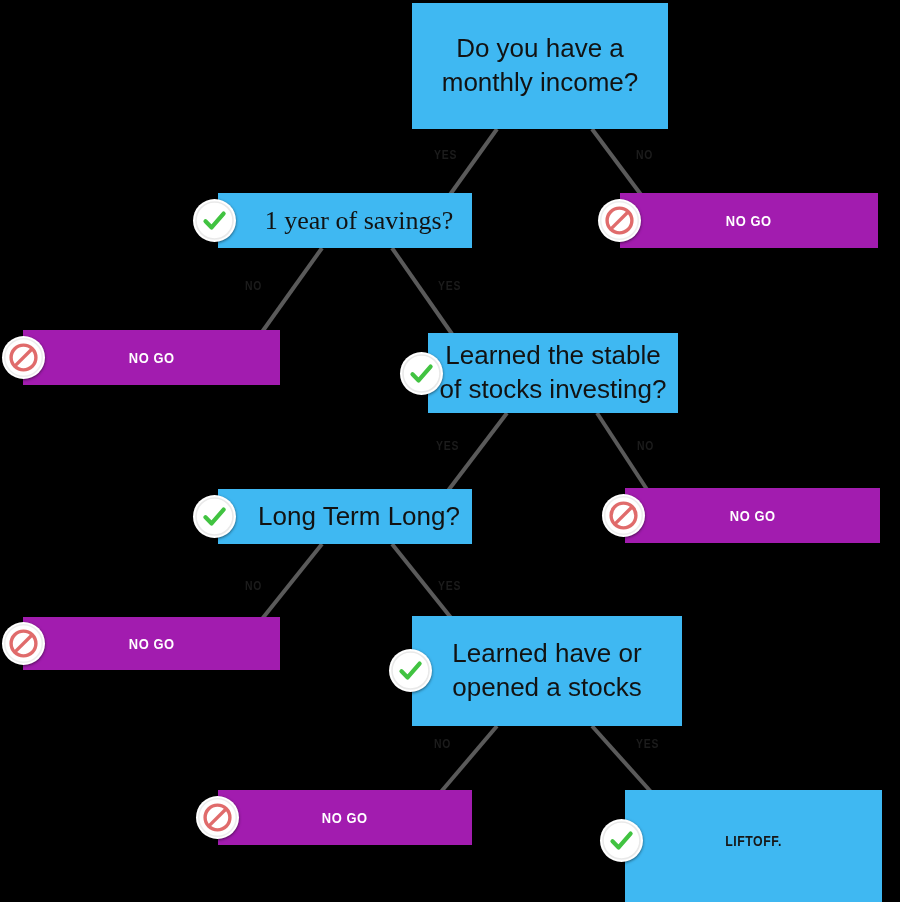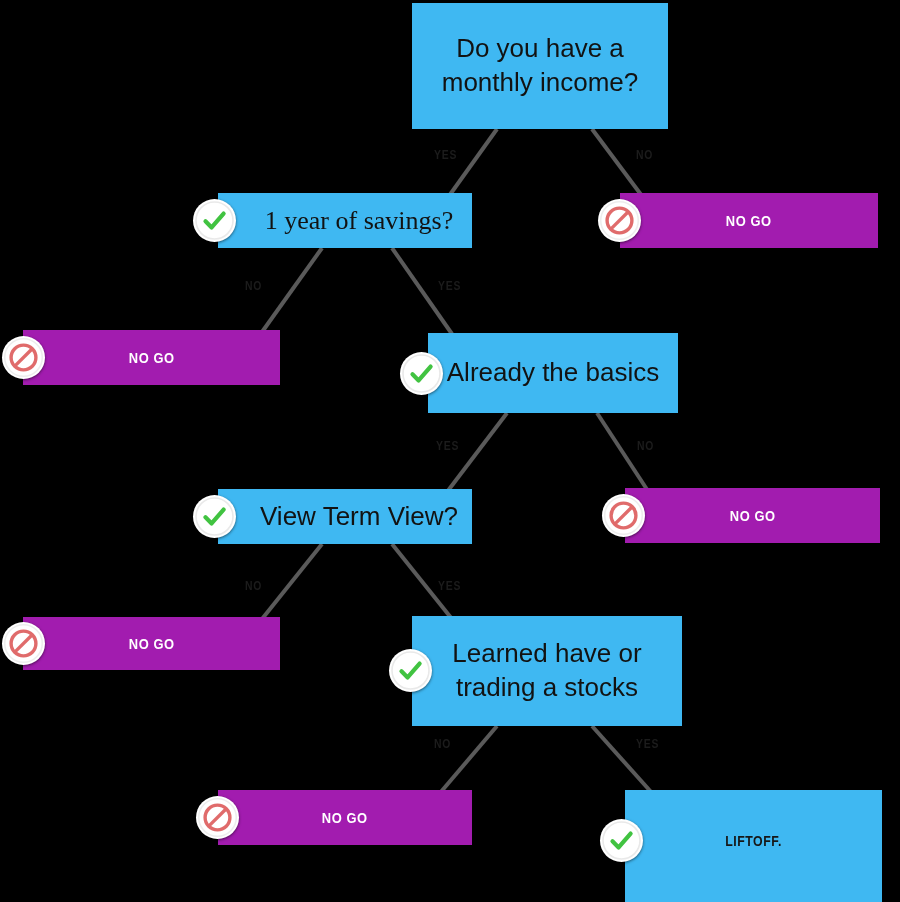--- a/index.html
+++ b/index.html
@@ -123,33 +123,34 @@
   <div class="badge" style="left:2px;top:336px;">
     <svg width="43" height="43" viewBox="0 0 43 43">
       <circle cx="21.5" cy="21.5" r="18.8" fill="#ffffff" stroke="#ededed" stroke-width="1.6"></circle>
       <circle cx="21.5" cy="21.5" r="12.4" fill="none" stroke="#e06b6b" stroke-width="3.4"></circle>
       <line x1="13.0" y1="29.9" x2="30.0" y2="13.0" stroke="#e06b6b" stroke-width="3.4" stroke-linecap="butt"></line>
     </svg>
   </div>
 
   <div class="node blue" style="left:428px;top:333px;width:250px;height:80px;">
     <div class="qtext">
-      <div>Already the basics</div>
+      <div>Learned the stable</div>
+      <div>of stocks investing?</div>
     </div>
   </div>
   <div class="badge" style="left:400px;top:352px;">
     <svg width="43" height="43" viewBox="0 0 43 43">
       <circle cx="21.5" cy="21.5" r="18.5" fill="#ffffff" stroke="#e9e9e9" stroke-width="1.6"></circle>
       <path d="M12.5 22.3 L18.6 28.4 L30.6 14.6" fill="none" stroke="#41c341" stroke-width="4.2" stroke-linecap="round" stroke-linejoin="round"></path>
     </svg>
   </div>
 
   <div class="node blue" style="left:218px;top:489px;width:254px;height:55px;">
     <div class="qtext" style="padding-left:38px;">
-      <div>View Term View?</div>
+      <div>Long Term Long?</div>
     </div>
   </div>
   <div class="badge" style="left:193px;top:495px;">
     <svg width="43" height="43" viewBox="0 0 43 43">
       <circle cx="21.5" cy="21.5" r="18.5" fill="#ffffff" stroke="#e9e9e9" stroke-width="1.6"></circle>
       <path d="M12.5 22.3 L18.6 28.4 L30.6 14.6" fill="none" stroke="#41c341" stroke-width="4.2" stroke-linecap="round" stroke-linejoin="round"></path>
     </svg>
   </div>
 
   <div class="node gray" style="left:625px;top:488px;width:255px;height:55px;">
@@ -170,21 +171,21 @@
     <svg width="43" height="43" viewBox="0 0 43 43">
       <circle cx="21.5" cy="21.5" r="18.8" fill="#ffffff" stroke="#ededed" stroke-width="1.6"></circle>
       <circle cx="21.5" cy="21.5" r="12.4" fill="none" stroke="#e06b6b" stroke-width="3.4"></circle>
       <line x1="13.0" y1="29.9" x2="30.0" y2="13.0" stroke="#e06b6b" stroke-width="3.4" stroke-linecap="butt"></line>
     </svg>
   </div>
 
   <div class="node blue" style="left:412px;top:616px;width:270px;height:110px;">
     <div class="qtext">
       <div>Learned have or</div>
-      <div>trading a stocks</div>
+      <div>opened a stocks</div>
     </div>
   </div>
   <div class="badge" style="left:389px;top:649px;">
     <svg width="43" height="43" viewBox="0 0 43 43">
       <circle cx="21.5" cy="21.5" r="18.5" fill="#ffffff" stroke="#e9e9e9" stroke-width="1.6"></circle>
       <path d="M12.5 22.3 L18.6 28.4 L30.6 14.6" fill="none" stroke="#41c341" stroke-width="4.2" stroke-linecap="round" stroke-linejoin="round"></path>
     </svg>
   </div>
 
   <div class="node gray" style="left:218px;top:790px;width:254px;height:55px;">

